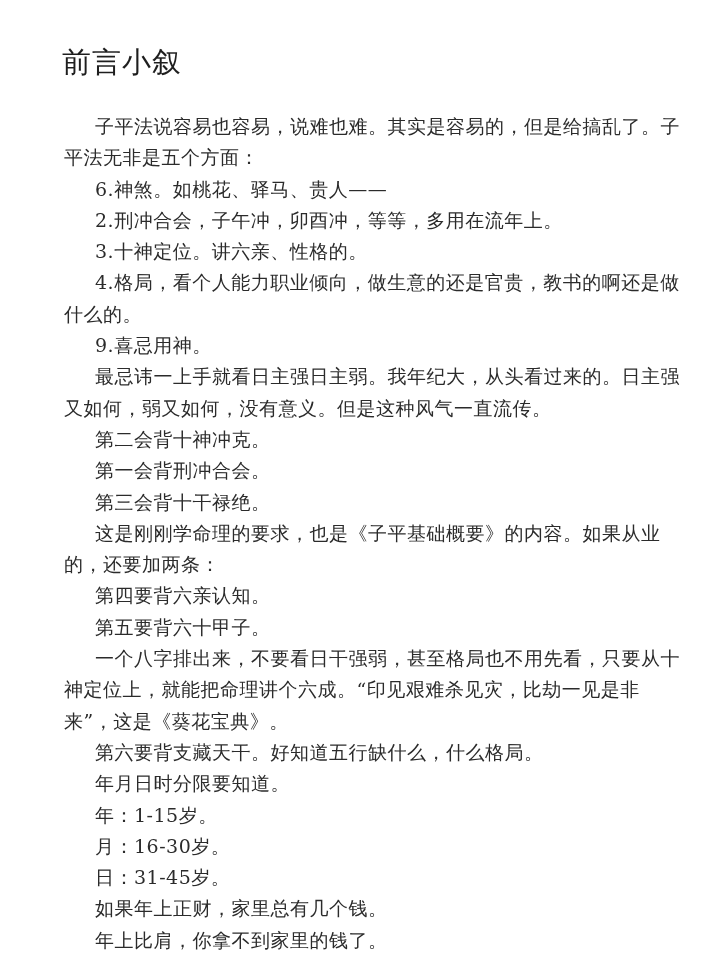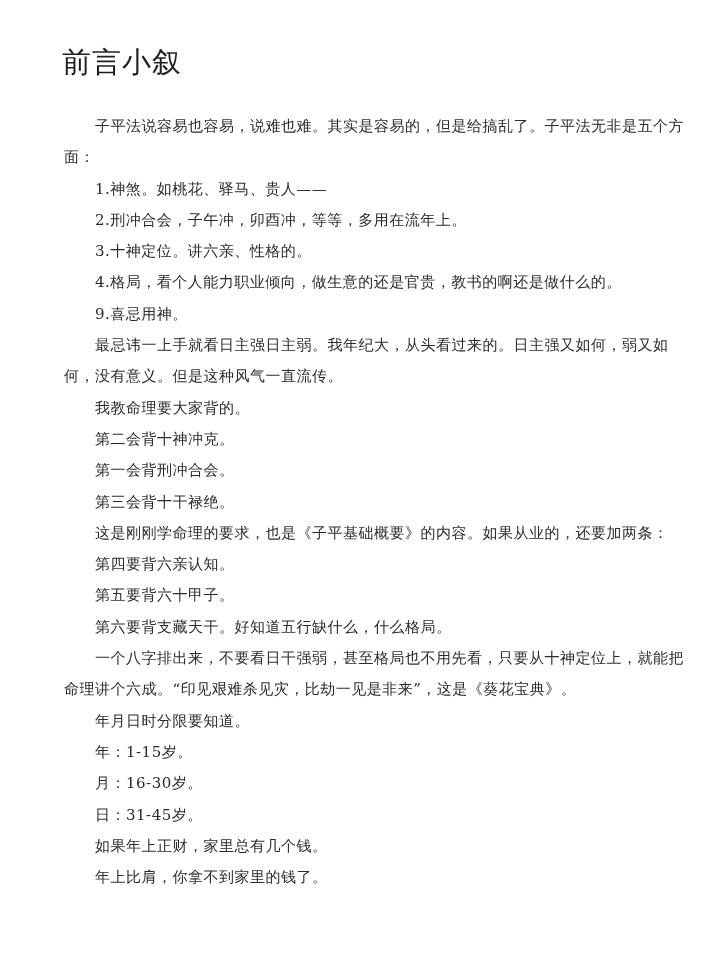--- a/index.html
+++ b/index.html
@@ -32,51 +32,50 @@
     color: #1e1e1e;
     letter-spacing: 1px;
     margin: 0;
     line-height: 40px;
   }
   .body {
     position: absolute;
     left: 52px;
     top: 111px;
     width: 620px;
-    font-size: 15px;
+    font-size: 19px;
     line-height: 31.3px;
     letter-spacing: 0.5px;
   }
   .p {
     margin: 0;
     text-indent: 31px;
   }
 </style>
 </head>
 <body>
 
 <div class="page">
   <h1 class="title">前言小叙</h1>
   <div class="body">
     <p class="p">子平法说容易也容易，说难也难。其实是容易的，但是给搞乱了。子平法无非是五个方面：</p>
-    <p class="p">1.神煞。如桃花、驿马、贵人——</p>
+    <p class="p">6.神煞。如桃花、驿马、贵人——</p>
     <p class="p">2.刑冲合会，子午冲，卯酉冲，等等，多用在流年上。</p>
     <p class="p">3.十神定位。讲六亲、性格的。</p>
     <p class="p">4.格局，看个人能力职业倾向，做生意的还是官贵，教书的啊还是做什么的。</p>
     <p class="p">9.喜忌用神。</p>
     <p class="p">最忌讳一上手就看日主强日主弱。我年纪大，从头看过来的。日主强又如何，弱又如何，没有意义。但是这种风气一直流传。</p>
-    <p class="p">我教命理要大家背的。</p>
     <p class="p">第二会背十神冲克。</p>
     <p class="p">第一会背刑冲合会。</p>
     <p class="p">第三会背十干禄绝。</p>
     <p class="p">这是刚刚学命理的要求，也是《子平基础概要》的内容。如果从业的，还要加两条：</p>
     <p class="p">第四要背六亲认知。</p>
     <p class="p">第五要背六十甲子。</p>
+    <p class="p">一个八字排出来，不要看日干强弱，甚至格局也不用先看，只要从十神定位上，就能把命理讲个六成。“印见艰难杀见灾，比劫一见是非来”，这是《葵花宝典》。</p>
     <p class="p">第六要背支藏天干。好知道五行缺什么，什么格局。</p>
-    <p class="p">一个八字排出来，不要看日干强弱，甚至格局也不用先看，只要从十神定位上，就能把命理讲个六成。“印见艰难杀见灾，比劫一见是非来”，这是《葵花宝典》。</p>
     <p class="p">年月日时分限要知道。</p>
     <p class="p">年：1-15岁。</p>
     <p class="p">月：16-30岁。</p>
     <p class="p">日：31-45岁。</p>
     <p class="p">如果年上正财，家里总有几个钱。</p>
     <p class="p">年上比肩，你拿不到家里的钱了。</p>
   </div>
 </div>
 
 </body></html>

